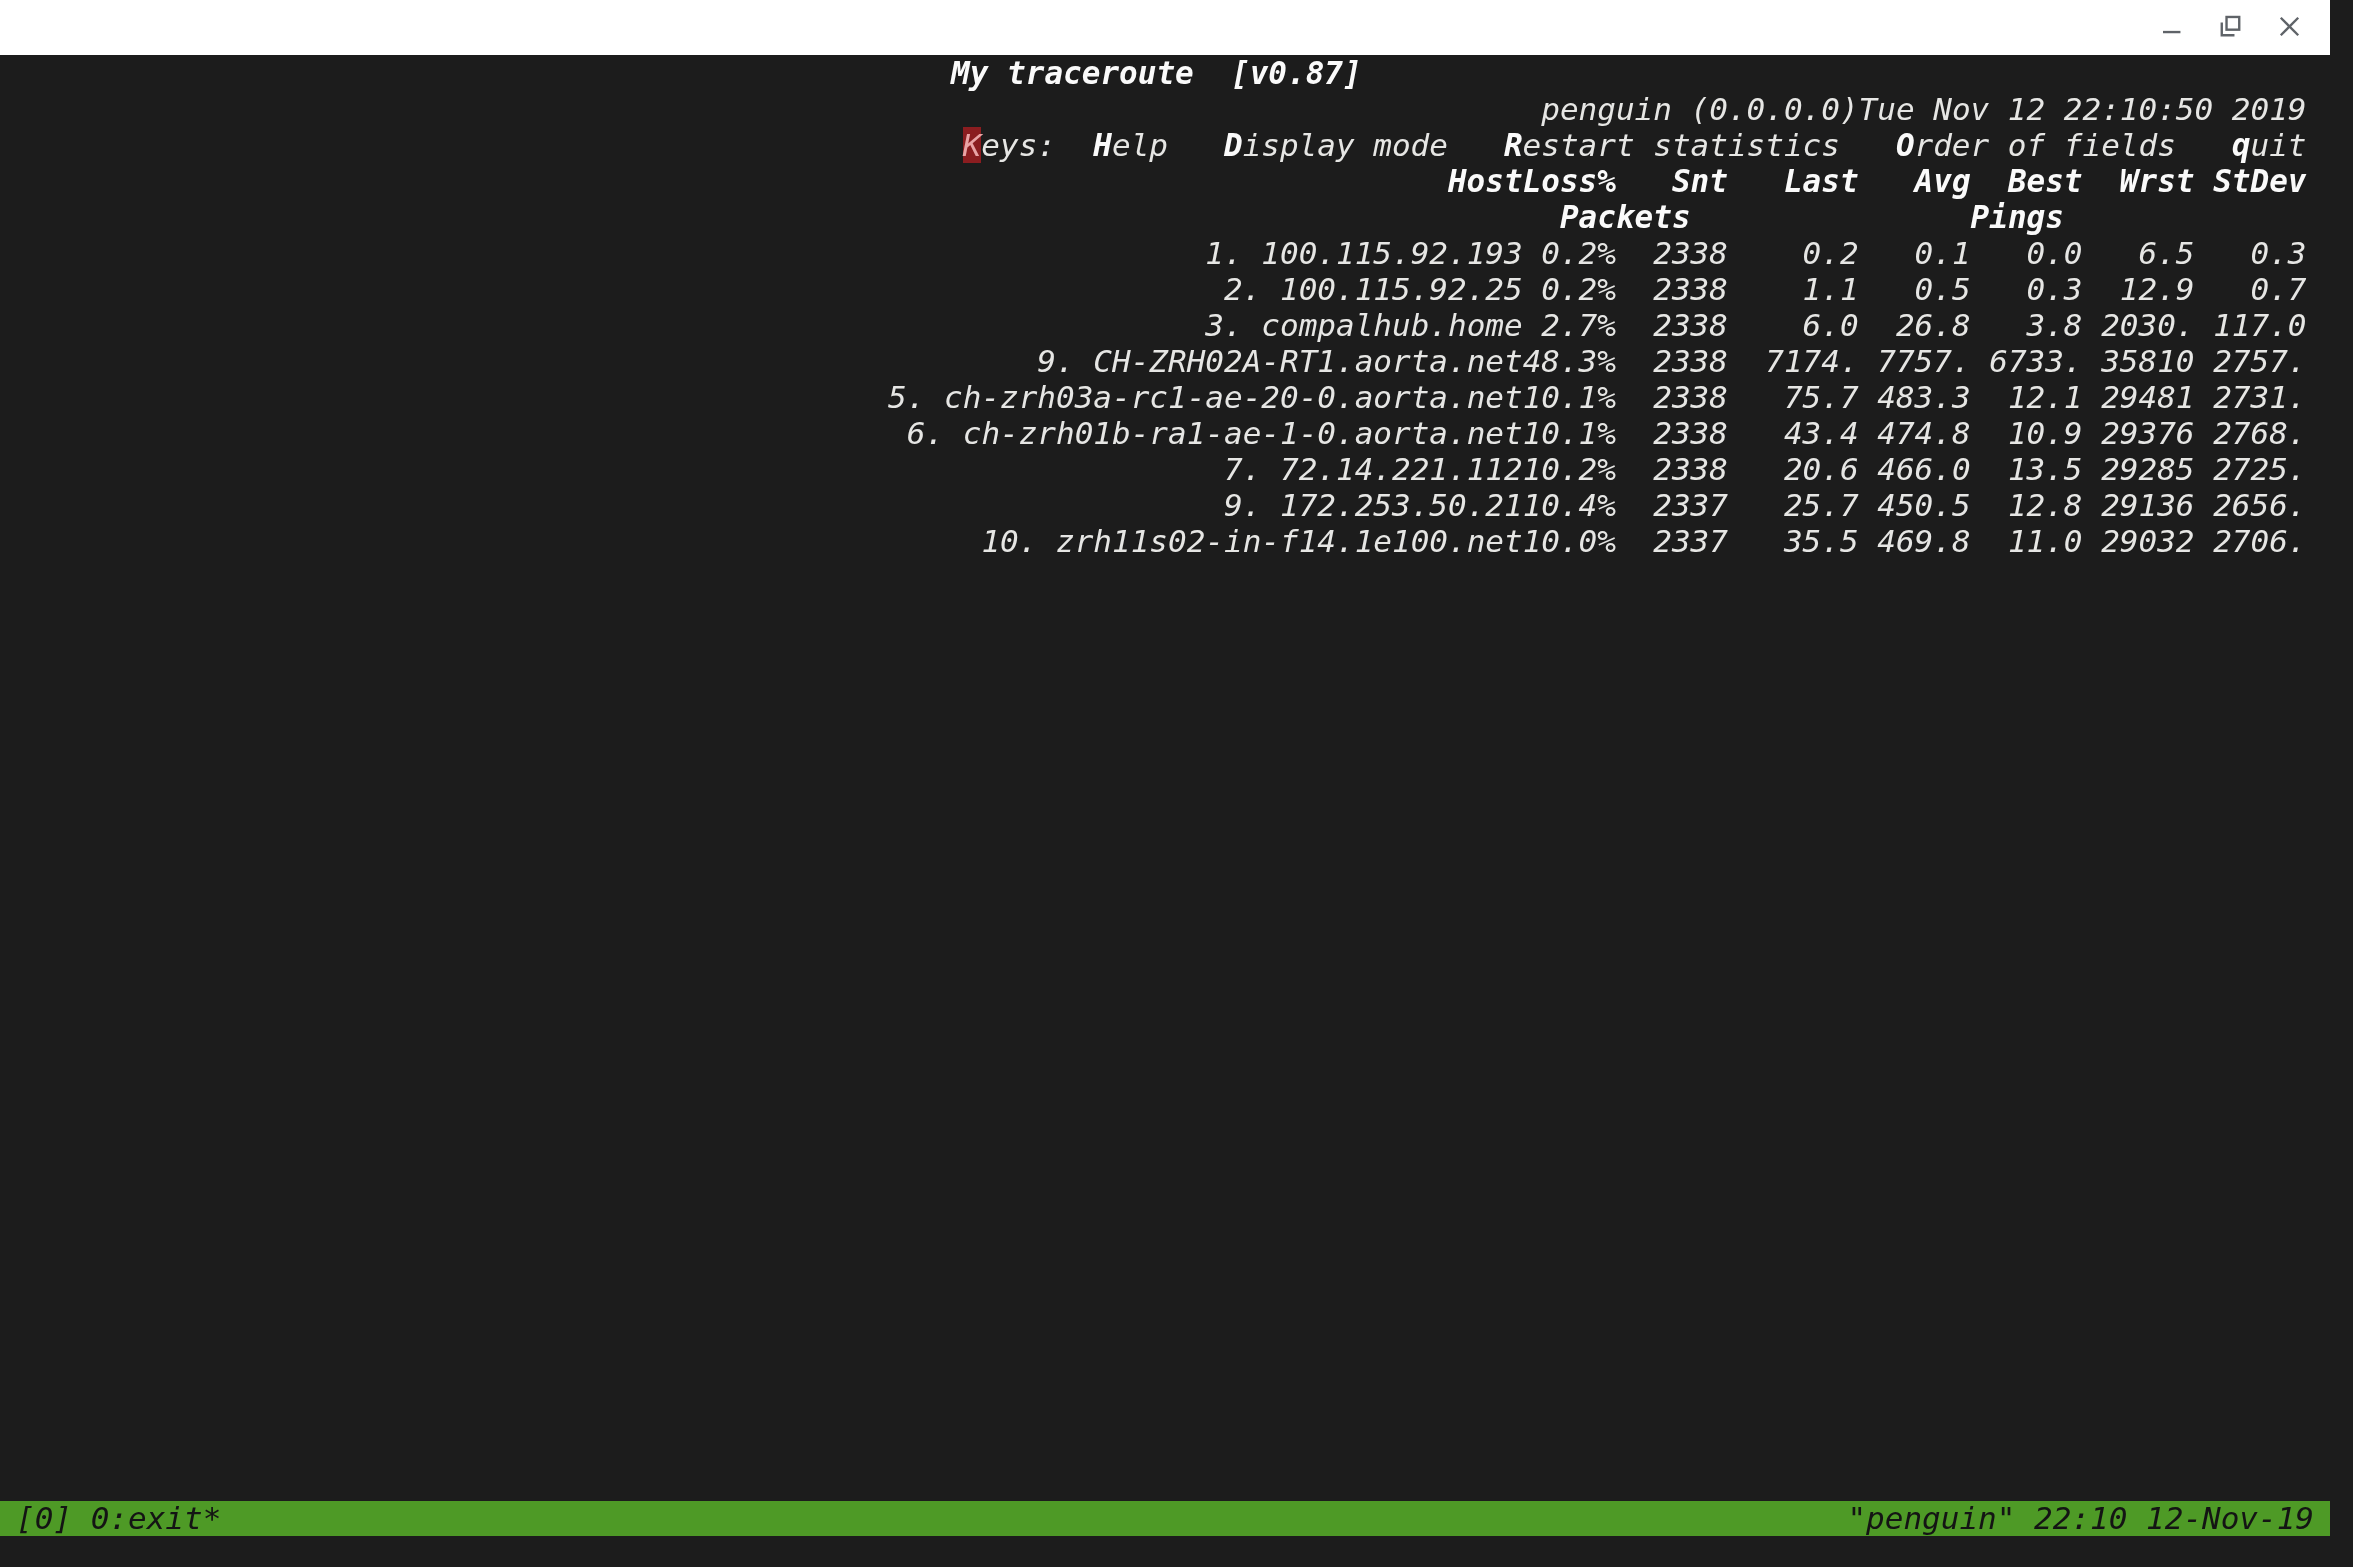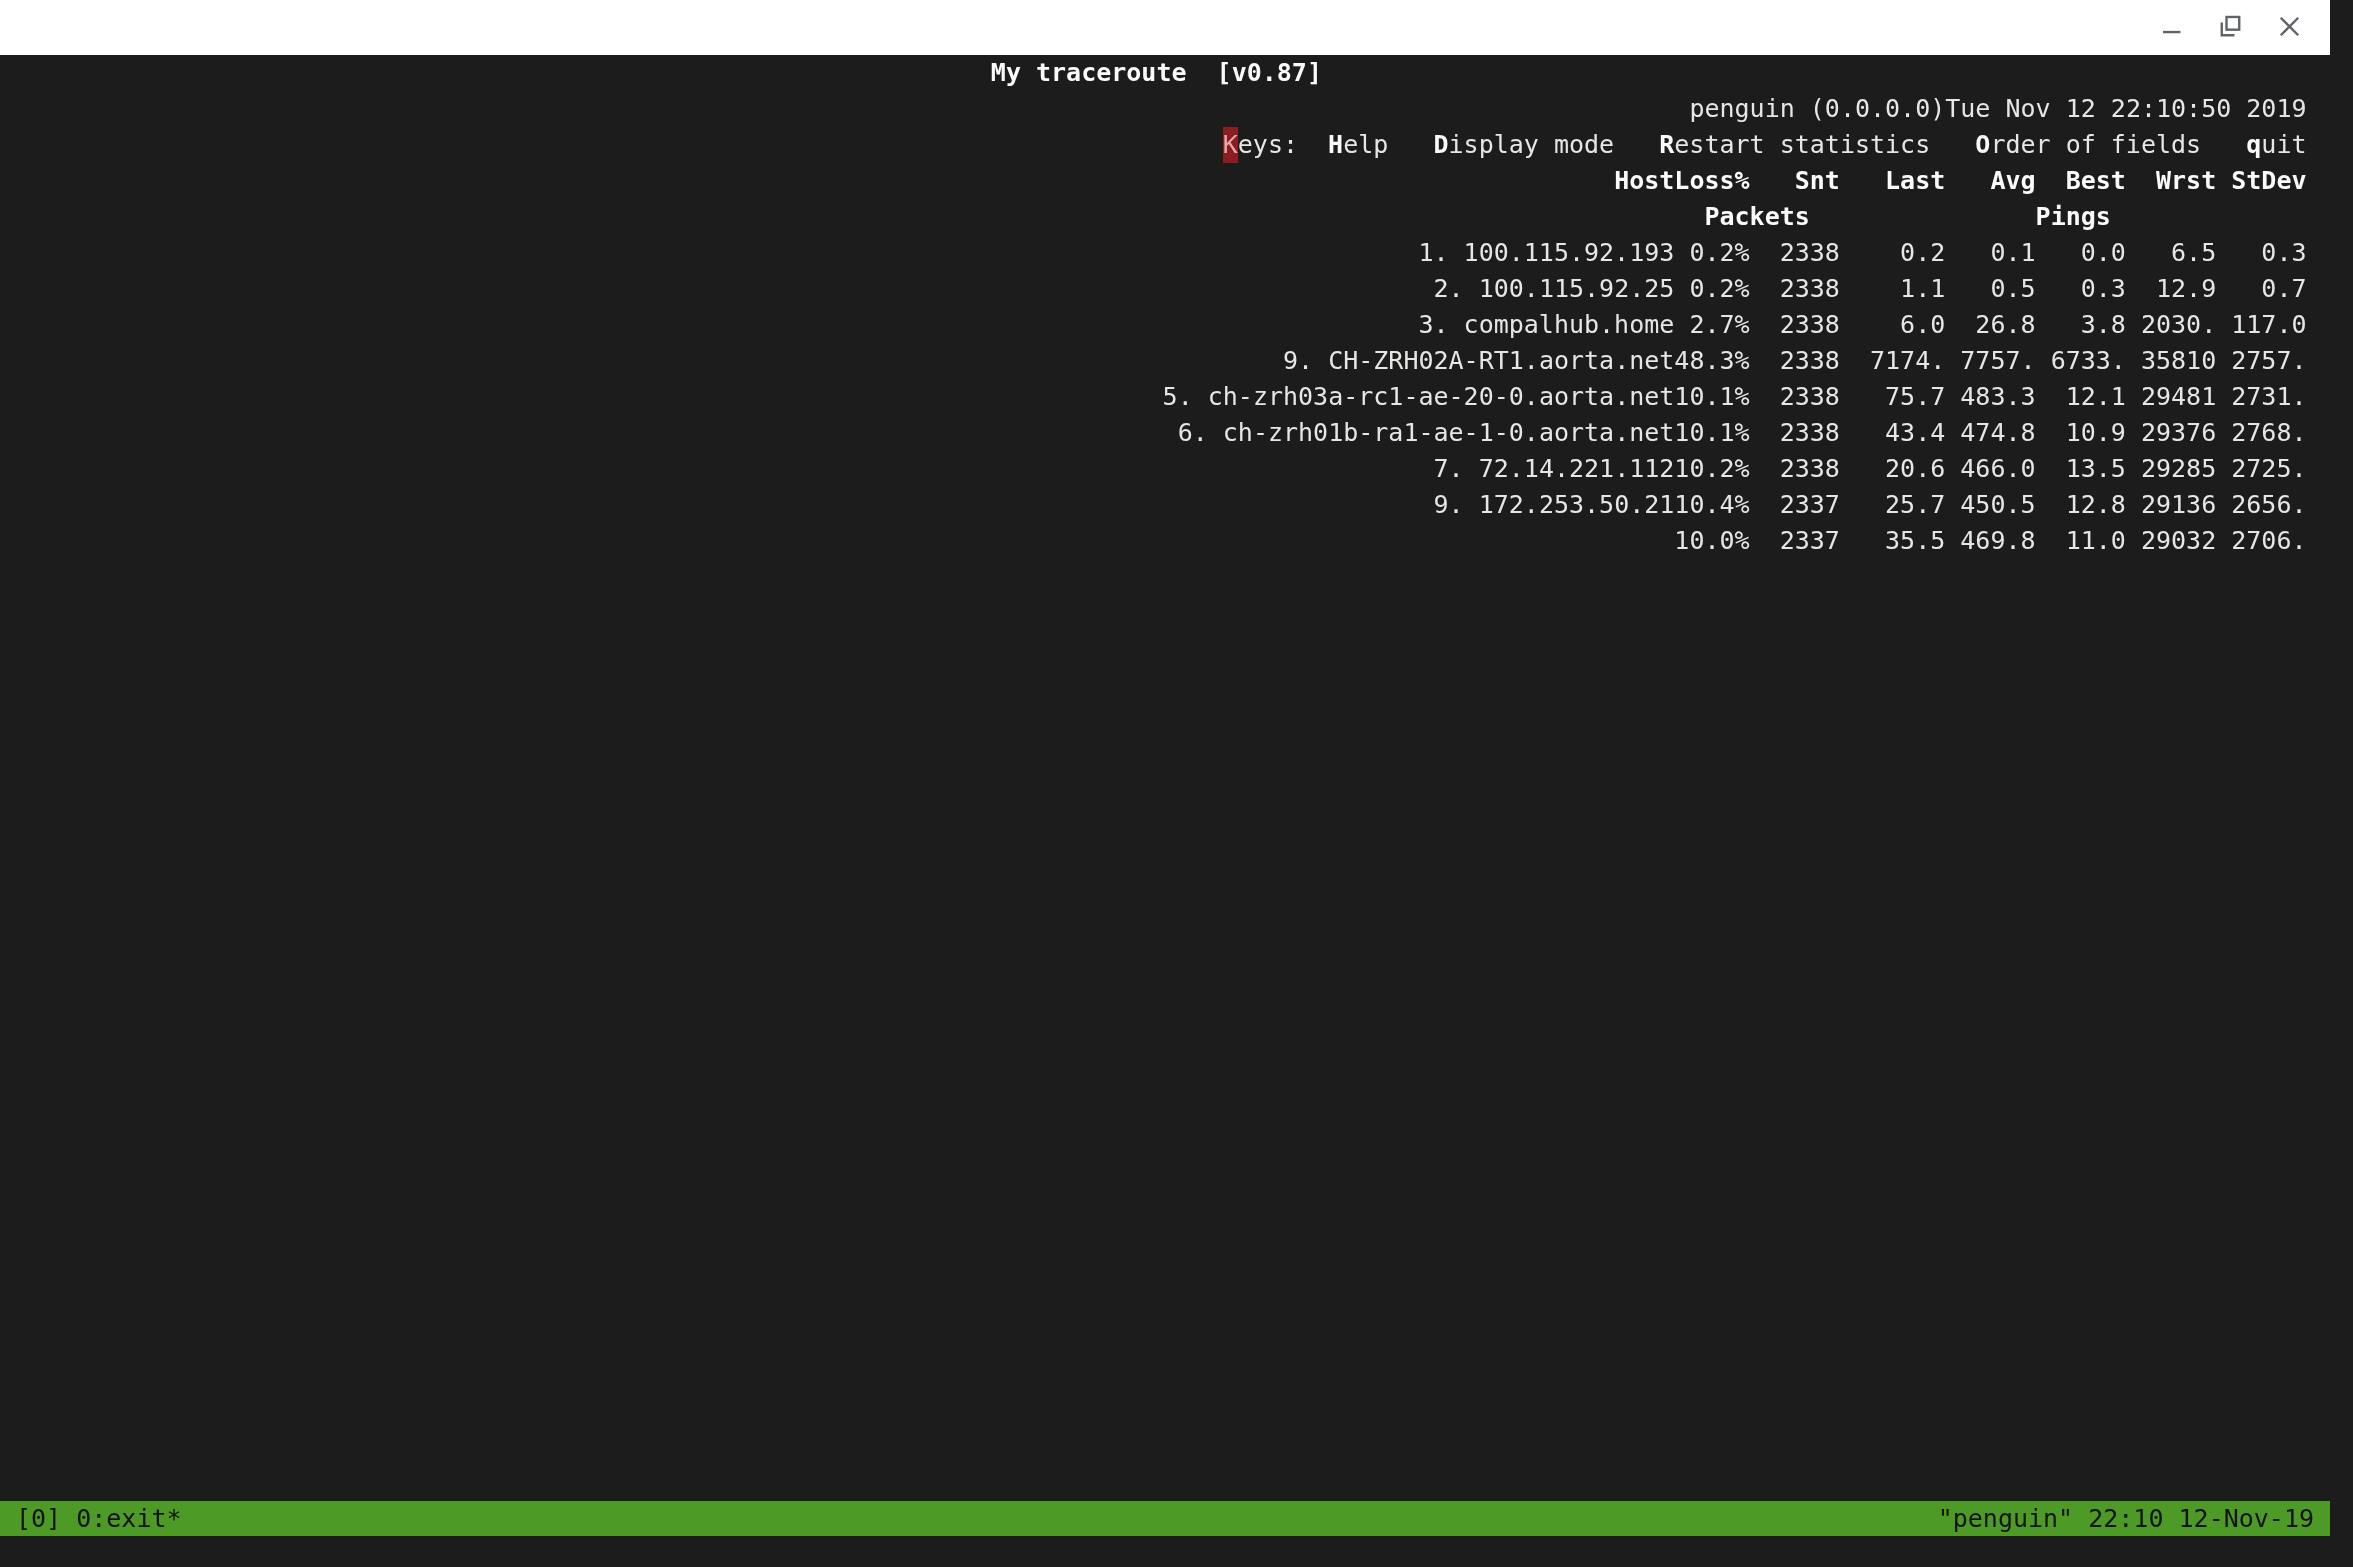--- a/index.html
+++ b/index.html
@@ -4,22 +4,23 @@
 <style>
   * { box-sizing: border-box; }
   html, body { margin: 0; padding: 0; background: #1c1c1c; }
   .screen {
     position: relative;
     width: 2330px;
     height: 1568px;
     background: #1c1c1c;
     overflow: hidden;
     font-family: "DejaVu Sans Mono", "Liberation Mono", monospace;
-    font-size: 25px;
+    font-size: 31px;
     color: #e6e6e4;
+    font-style: italic;
   }
   .titlebar {
     position: absolute;
     top: 0; left: 0; right: 0;
     height: 55px;
     background: #ffffff;
     display: flex;
     justify-content: flex-end;
     align-items: center;
     gap: 20.4px;
@@ -124,21 +125,21 @@
 
     <div>
         <div class="term-line"><span class="pre"> 1. 100.115.92.193</span><span class="pre"> 0.2%  2338    0.2   0.1   0.0   6.5   0.3</span></div>
         <div class="term-line"><span class="pre"> 2. 100.115.92.25</span><span class="pre"> 0.2%  2338    1.1   0.5   0.3  12.9   0.7</span></div>
         <div class="term-line"><span class="pre"> 3. compalhub.home</span><span class="pre"> 2.7%  2338    6.0  26.8   3.8 2030. 117.0</span></div>
         <div class="term-line"><span class="pre"> 9. CH-ZRH02A-RT1.aorta.net</span><span class="pre">48.3%  2338  7174. 7757. 6733. 35810 2757.</span></div>
         <div class="term-line"><span class="pre"> 5. ch-zrh03a-rc1-ae-20-0.aorta.net</span><span class="pre">10.1%  2338   75.7 483.3  12.1 29481 2731.</span></div>
         <div class="term-line"><span class="pre"> 6. ch-zrh01b-ra1-ae-1-0.aorta.net</span><span class="pre">10.1%  2338   43.4 474.8  10.9 29376 2768.</span></div>
         <div class="term-line"><span class="pre"> 7. 72.14.221.112</span><span class="pre">10.2%  2338   20.6 466.0  13.5 29285 2725.</span></div>
         <div class="term-line"><span class="pre"> 9. 172.253.50.21</span><span class="pre">10.4%  2337   25.7 450.5  12.8 29136 2656.</span></div>
-        <div class="term-line"><span class="pre">10.0%  2337   35.5 469.8  11.0 29032 2706.</span></div>
+        <div class="term-line"><span class="pre">10. zrh11s02-in-f14.1e100.net</span><span class="pre">10.0%  2337   35.5 469.8  11.0 29032 2706.</span></div>
       </div>
 
   </div>
 
   <div class="statusbar">
     <span class="pre">[0] 0:exit*</span>
     <span class="pre">"penguin" 22:10 12-Nov-19</span>
   </div>
 
 </div>

